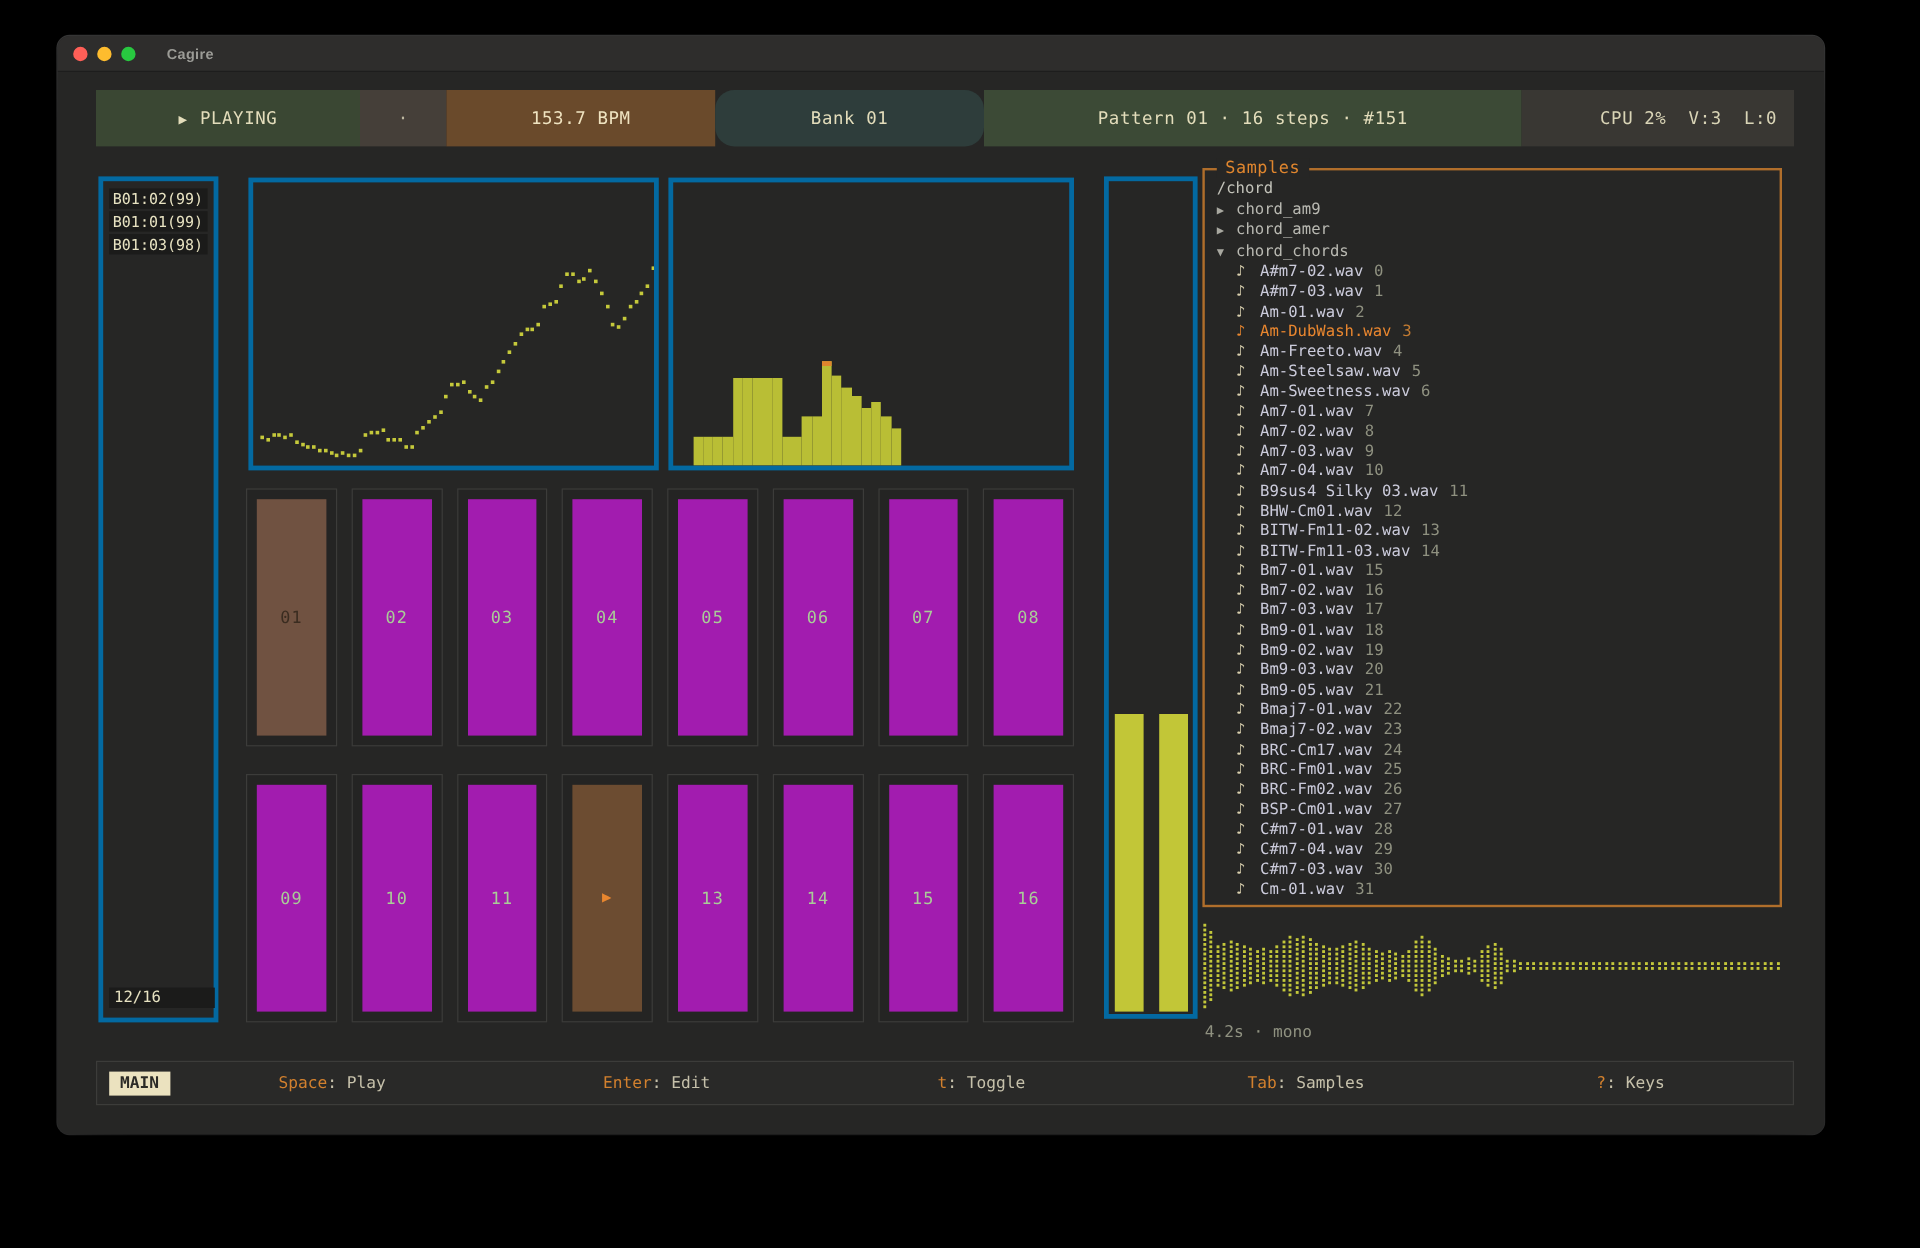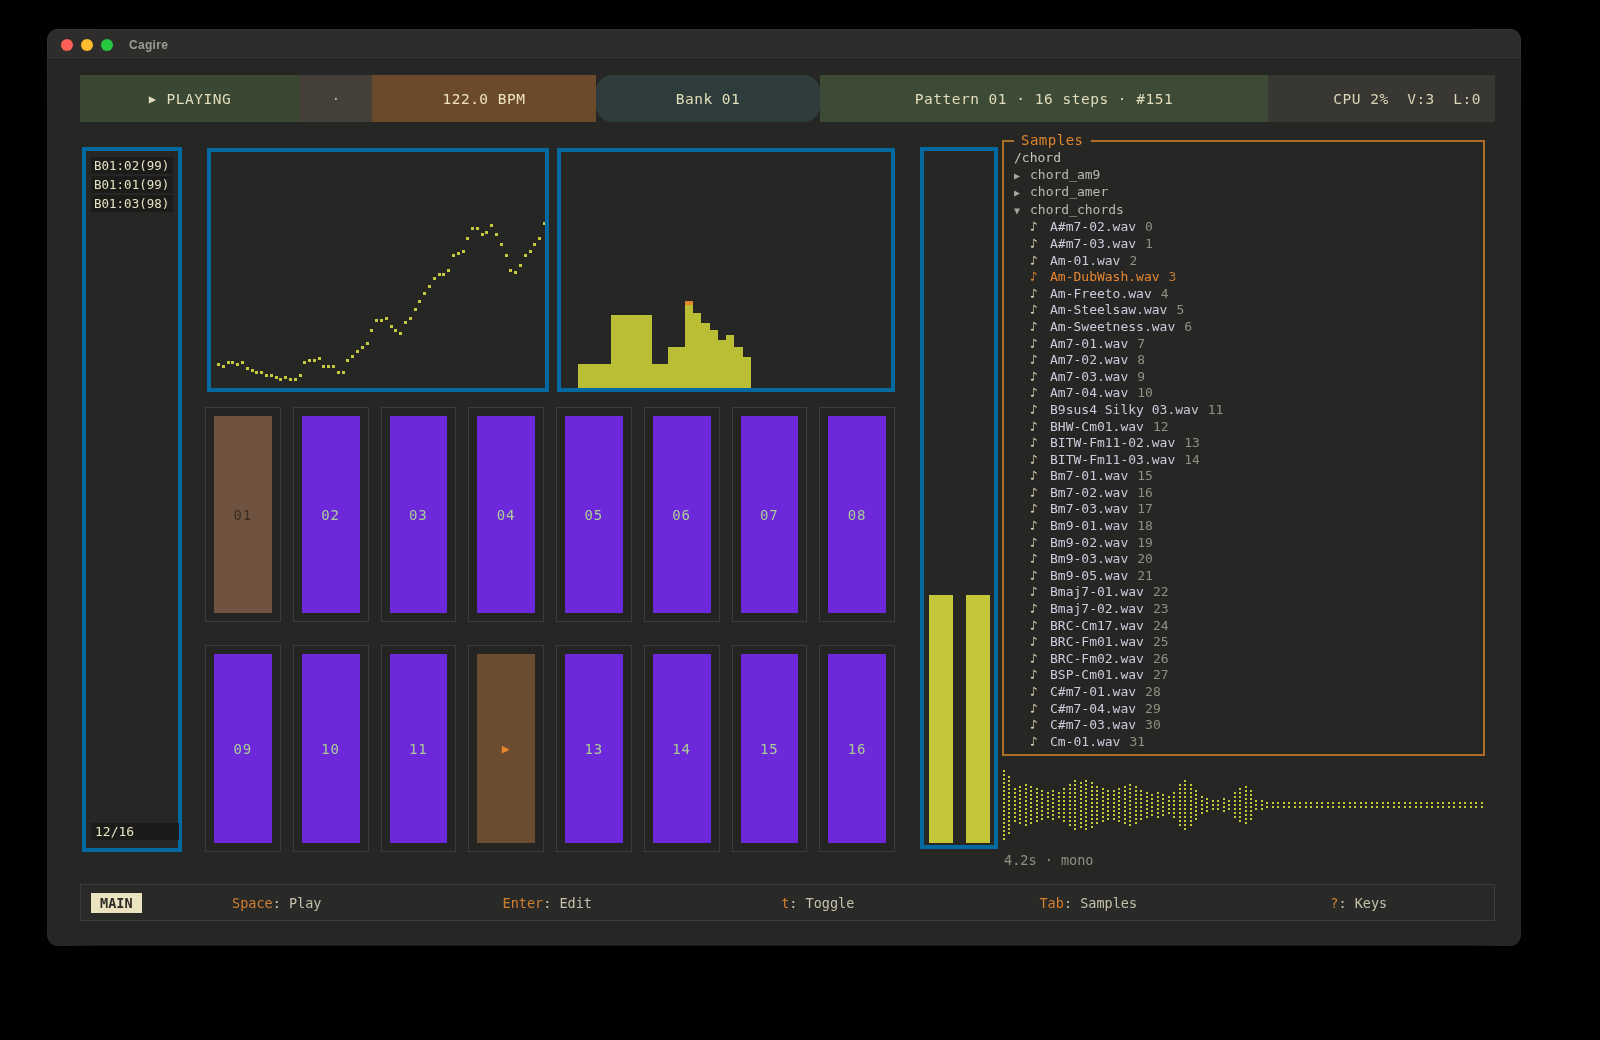--- a/index.html
+++ b/index.html
@@ -9,21 +9,21 @@
     position:absolute; left:48px; top:30px; width:1472px; height:915px;
     background:#262625; border-radius:10px; overflow:hidden;
     box-shadow:0 25px 60px rgba(0,0,0,.65), 0 0 0 1px #3a3a3a;
   }
   
   #titlebar { position:absolute; left:0; top:0; width:100%; height:30px;
     background:#2e2d2c; border-bottom:1px solid #1d1d1d; display:flex; align-items:center; }
   .traffic { width:12px; height:12px; border-radius:50%; margin-right:8px; }
   .t-red{ background:#ff5f57; } .t-yellow{ background:#febc2e; } .t-green{ background:#28c840; }
   #traffic-wrap { display:flex; margin-left:13px; }
-  #win-title { color:#9b9b96; font-size:12px; font-weight:bold; margin-left:8px;
+  #win-title { color:#9b9b96; font-size:12px; font-weight:bold; margin-left:18px;
     font-family:"Liberation Sans", sans-serif; letter-spacing:.3px; }
   
   #statusbar { position:absolute; left:32px; top:45px; width:1415px; height:47px; display:flex; }
   .seg { height:100%; display:flex; align-items:center; justify-content:center;
     color:#e3ddbb; font-size:14.5px; letter-spacing:.5px; white-space:pre; }
   .seg-playing { width:220px; background:#3a4733; }
   .seg-dot     { width:72px;  background:#453f39; color:#bdb7a0; }
   .seg-bpm     { width:224px; background:#6a4a2b; color:#efe3c0; }
   .seg-bank    { width:224px; background:#2e3d3b;border-radius:16px; }
   .seg-pattern { width:448px; background:#3c4a36; }
@@ -44,21 +44,21 @@
   #hist-panel { left:509px; top:118px; width:338px; height:244px; display:flex;
     align-items:flex-end; overflow:hidden; }
   .hist-bar { flex:1 1 0; background:#b9be35; }
   
   #pads { position:absolute; left:157px; top:377px; width:690px; height:445px;
     display:grid; grid-template-columns:repeat(8,1fr); grid-template-rows:215px 207px;
     column-gap:12px; row-gap:23px; }
   .pad { border:1px solid #3c3c3a; background:#242423; padding:8px; }
   .pad-inner { width:100%; height:100%; display:flex; align-items:center; justify-content:center;
     font-size:14px; letter-spacing:1px; }
-  .pad-idle .pad-inner { background:#6d28d9; color:#a9cd97; }
+  .pad-idle .pad-inner { background:#a21caf; color:#a9cd97; }
   .pad-triggered .pad-inner { background:#705241; color:#3a2c20; }
   .pad-playing .pad-inner { background:#6c4c31; color:#e8862f; font-size:13px; }
   
   #meter-panel { left:872px; top:117px; width:78px; height:702px; display:flex;
     align-items:flex-end; justify-content:center; gap:13px; padding-bottom:2px; }
   .meter-bar { width:24px; background:#c2c637; }
   
   #samples-panel { left:954px; top:110px; width:483px; height:616px; border:2px solid #b06e2b;
     background:#262625; }
   #samples-title { position:absolute; top:-10px; left:10px; background:#262625; color:#e0862e;
@@ -104,21 +104,21 @@
 
   <div id="statusbar">
     <div class="seg seg-playing">
       <span class="play-tri">▶</span>
       <span>PLAYING</span>
     </div>
     <div class="seg seg-dot">
       <span>·</span>
     </div>
     <div class="seg seg-bpm">
-      <span>122.0 BPM</span>
+      <span>153.7 BPM</span>
     </div>
     <div class="seg seg-bank">
       <span>Bank 01</span>
     </div>
     <div class="seg seg-pattern">
       <span>Pattern 01 · 16 steps · #151</span>
     </div>
     <div class="seg seg-cpu">
       <span>CPU 2%  V:3  L:0</span>
     </div>

